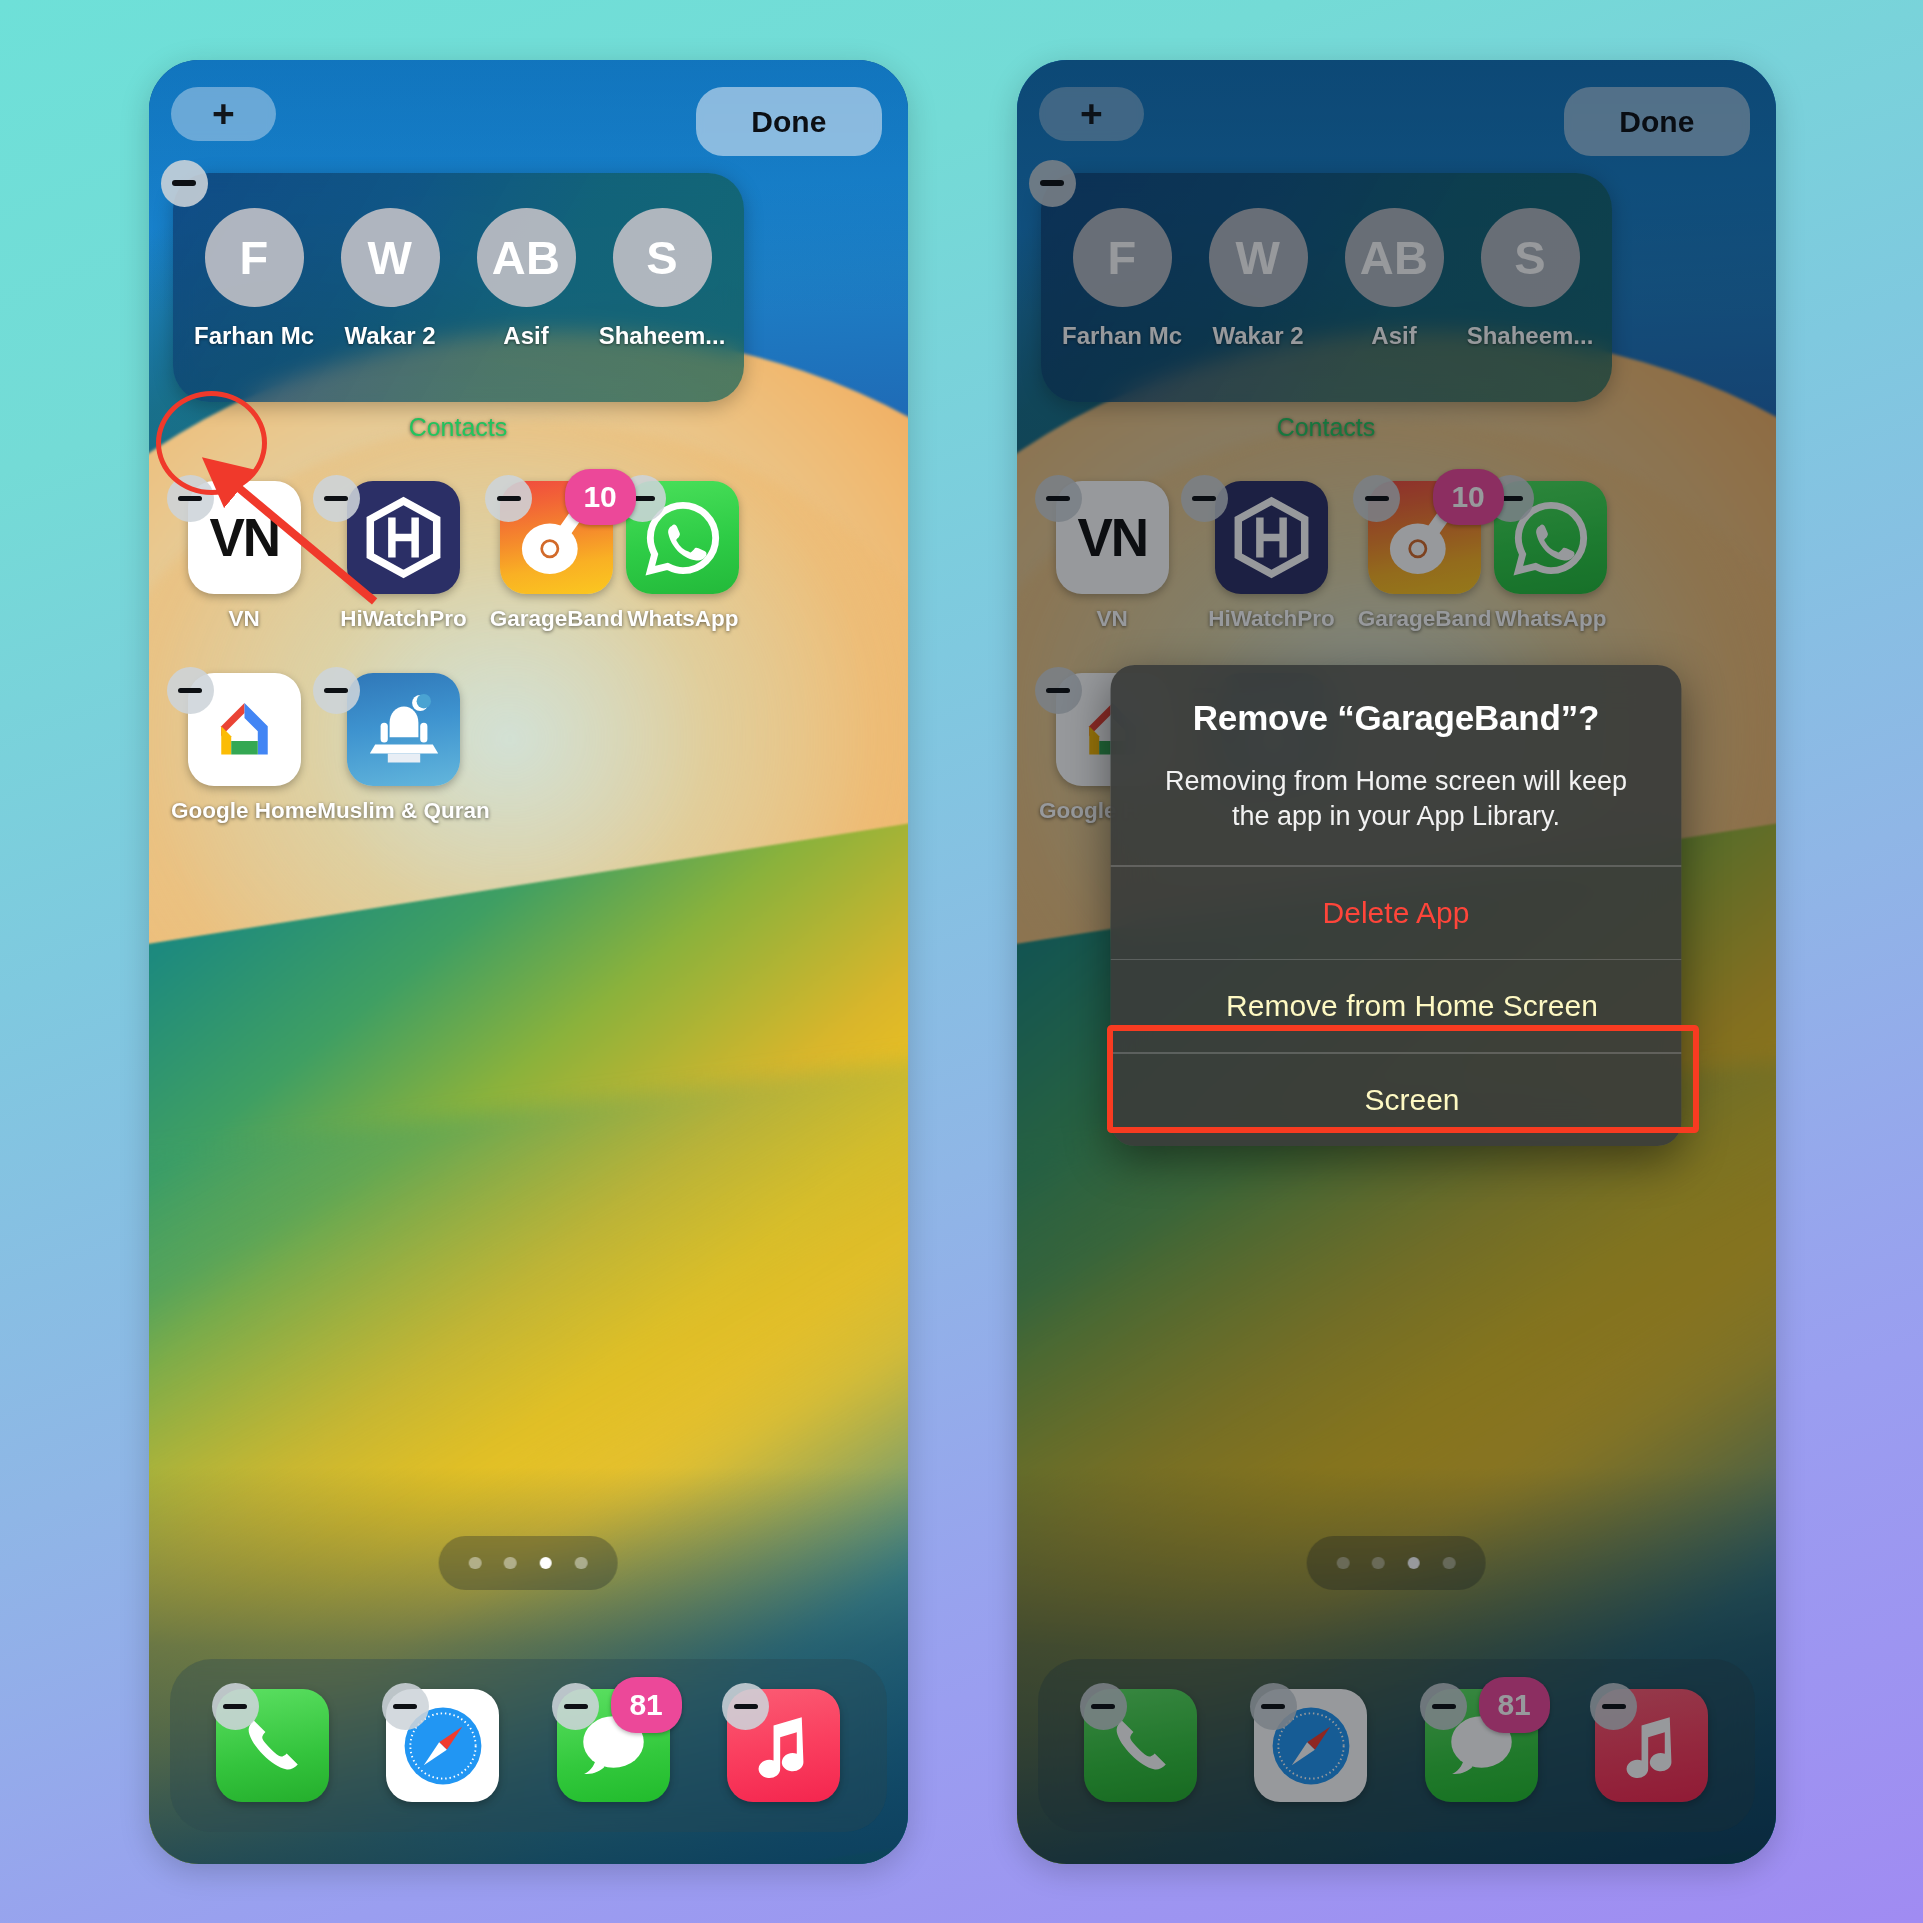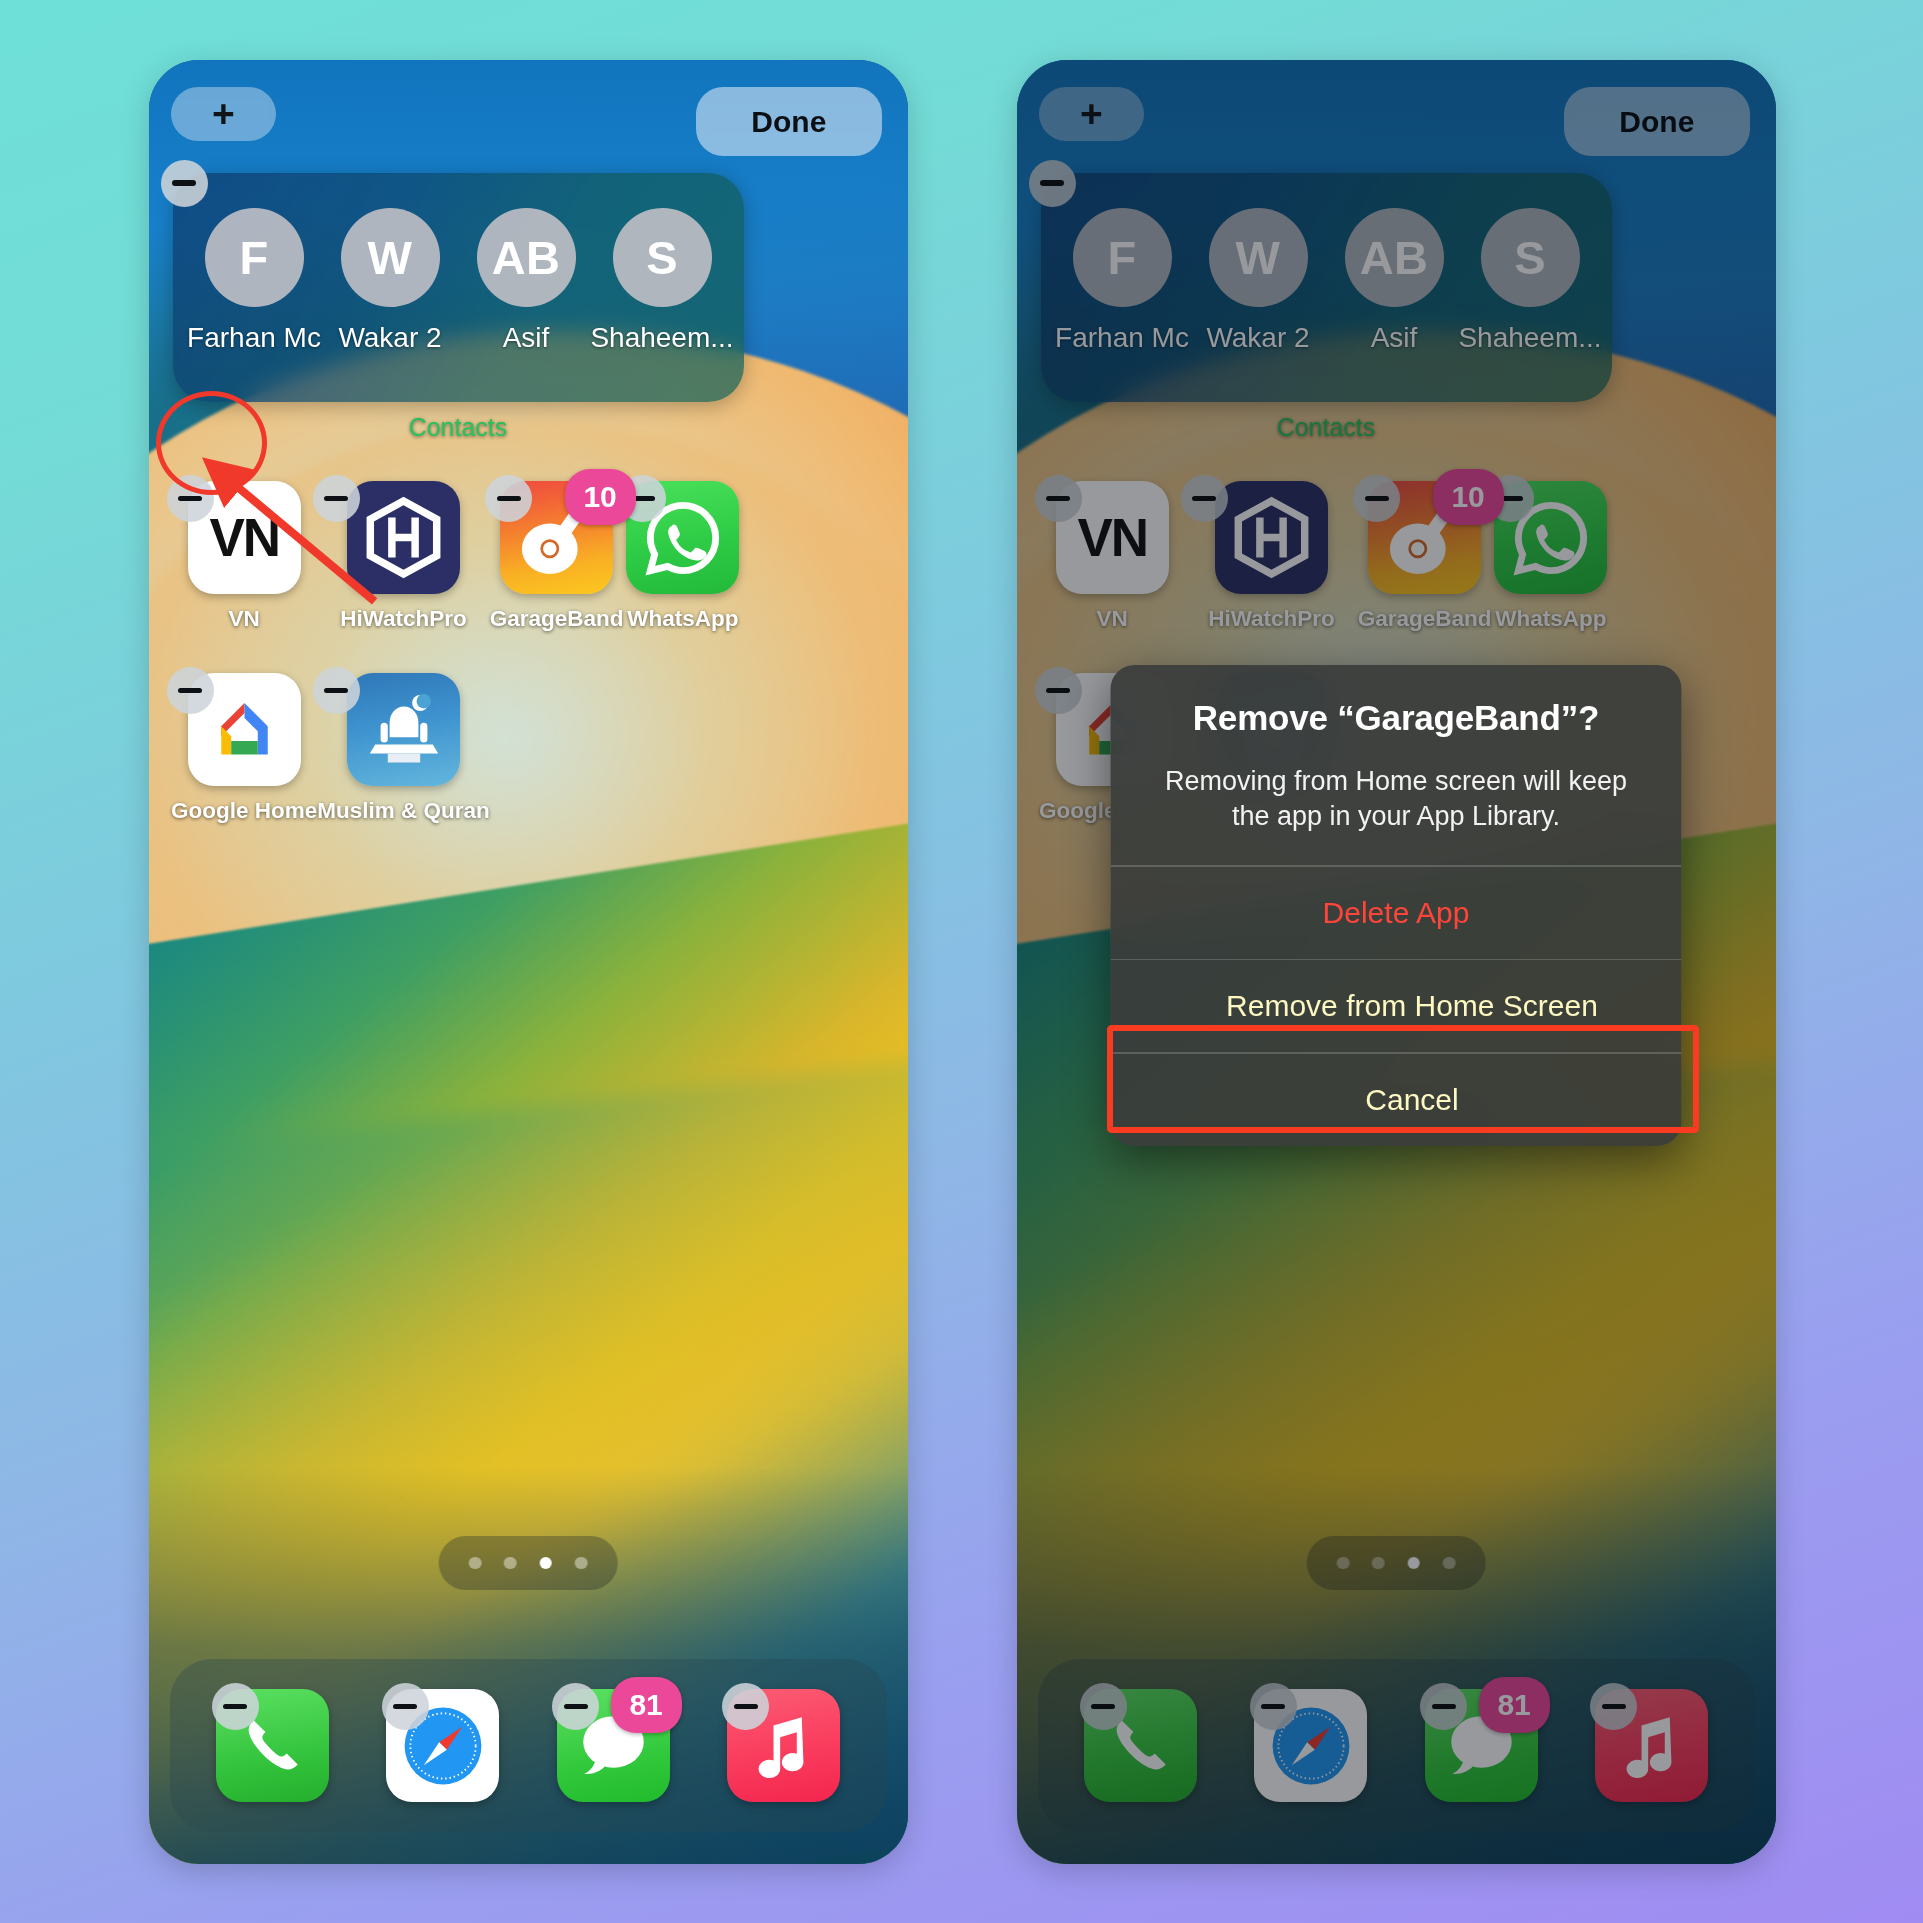--- a/index.html
+++ b/index.html
@@ -58,21 +58,21 @@
 
   
   .widget-wrap{position:absolute;left:24px;top:113px;width:571px;}
   .widget{position:relative;width:571px;height:229px;border-radius:36px;overflow:hidden;
     background:linear-gradient(120deg,rgba(14,62,115,.78) 0%,rgba(14,72,110,.74) 35%,rgba(16,88,92,.72) 62%,rgba(18,96,86,.72) 100%);
     backdrop-filter:blur(10.5px);box-shadow:0 4.5px 19.5px rgba(0,0,0,.25);}
   .widget .row{position:absolute;left:0;right:0;top:35px;display:flex;justify-content:space-around;padding:0 13.5px;}
   .contact{width:120px;display:flex;flex-direction:column;align-items:center;}
   .avatar{width:99px;height:99px;border-radius:50%;background:rgba(190,190,196,.92);
     display:flex;align-items:center;justify-content:center;color:#fff;font-size:47px;font-weight:600;letter-spacing:0.4px;}
-  .cname{margin-top:15px;color:#fff;font-size:28px;font-weight:400;white-space:nowrap;text-shadow:0 0.8px 3px rgba(0,0,0,.5);}
+  .cname{margin-top:15px;color:#fff;font-size:24px;font-weight:700;white-space:nowrap;text-shadow:0 0.8px 3px rgba(0,0,0,.5);}
   .widget-label{margin-top:10.5px;width:571px;text-align:center;color:#22c55e;font-size:25px;font-weight:400;
     text-shadow:0 0.8px 3.8px rgba(0,0,0,.55);}
 
   
   .grid{position:absolute;left:22.5px;top:421px;width:571px;
     display:grid;grid-template-columns:repeat(4,1fr);row-gap:41px;}
   .app{position:relative;display:flex;flex-direction:column;align-items:center;}
   .icon{position:relative;width:113px;height:113px;border-radius:26px;overflow:hidden;
     box-shadow:0 3px 9px rgba(0,0,0,.28);}
   .app .minus{left:-4.5px;top:-6px;}
@@ -483,21 +483,21 @@
       <div class="dialog">
         <div class="dlg-head">
           <div class="dlg-title">Remove “GarageBand”?</div>
           <div class="dlg-msg">Removing from Home screen will keep the app in your App Library.</div>
         </div>
         <div class="dlg-sep"></div>
         <div class="dlg-btn dlg-danger">Delete App</div>
         <div class="dlg-sep"></div>
         <div class="dlg-btn dlg-blue dlg-highlight">Remove from Home Screen</div>
         <div class="dlg-sep"></div>
-        <div class="dlg-btn dlg-blue">Cancel</div>
+        <div class="dlg-btn dlg-blue">Screen</div>
       </div>
 
       <div class="hl-box" style="left:90px;top:965px;width:580px;height:96px;"></div>
 
     </div>
   </div>
 
 </div>
 
 

